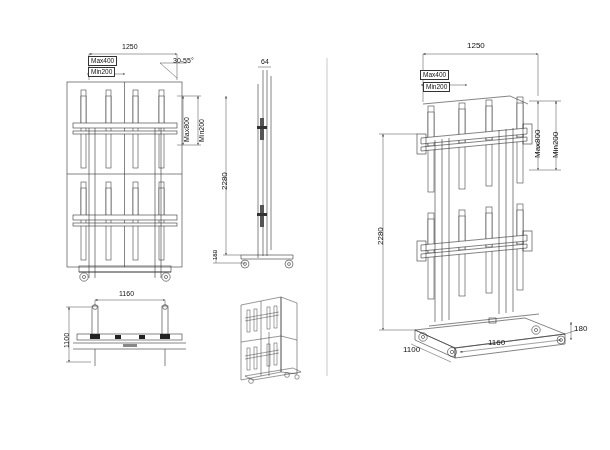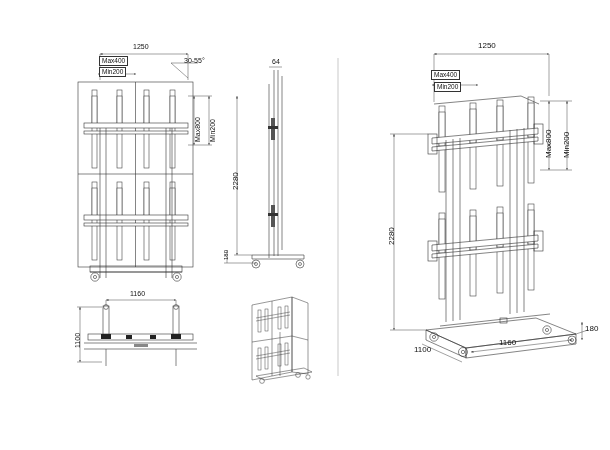--- a/index.html
+++ b/index.html
@@ -1,18 +1,18 @@
 <!DOCTYPE html>
 <html><head>
 <meta charset="utf-8">
 <style>
   html,body{margin:0;padding:0;background:#ffffff;}
   body{width:610px;height:450px;position:relative;overflow:hidden;
        font-family:"Liberation Sans",sans-serif;color:#111;}
-  .stage{position:absolute;left:16px;top:0;width:542px;height:450px;text-decoration:underline;}
+  .stage{position:absolute;left:5px;top:0;width:542px;height:450px;text-decoration:underline;}
   svg{display:block;}
   .lbl{position:absolute;font-size:7px;line-height:8px;color:#111;white-space:nowrap;}
   .lbl.box{border:1px solid #333;padding:0px 2px;background:#fff;font-size:6.5px;}
   .rot{transform:rotate(-90deg);transform-origin:left top;}
   .big{font-size:8px;}
 </style>
 </head>
 <body>
 
 <div class="stage">

